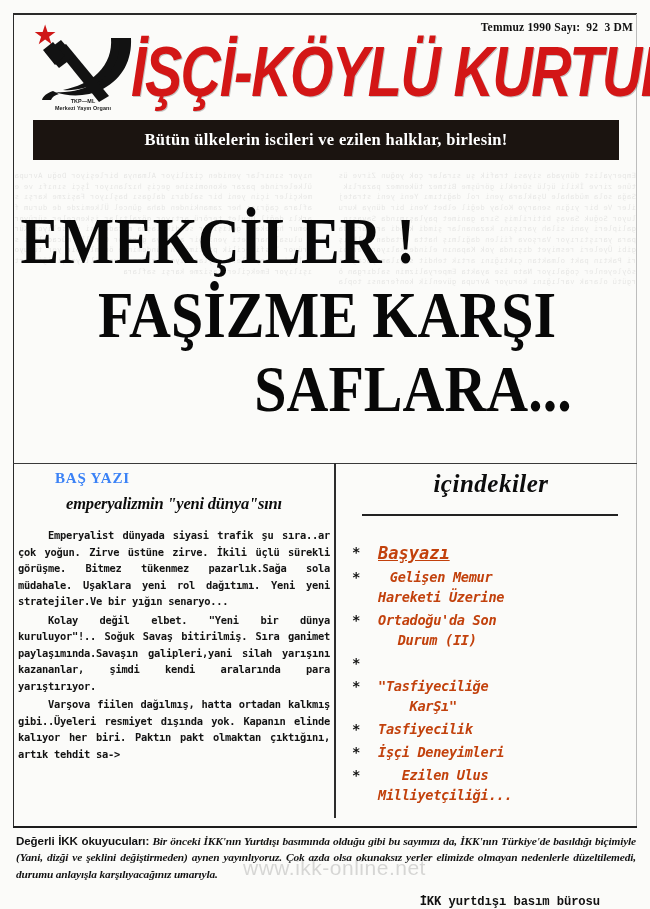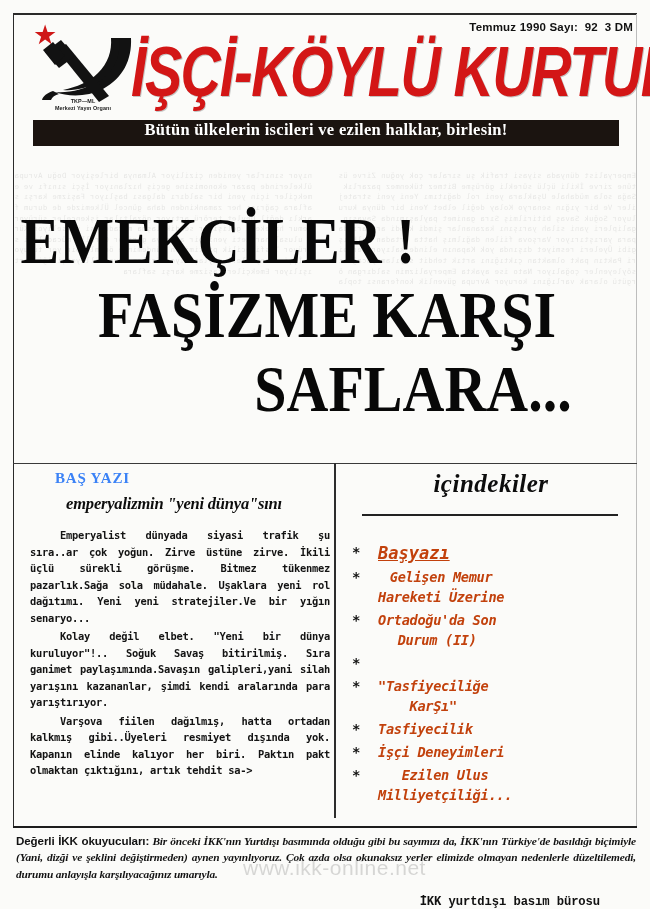--- a/index.html
+++ b/index.html
@@ -61,21 +61,21 @@
 
   
   .masthead {
     position: absolute;
     left: 13px; top: 16px;
     width: 624px; height: 105px;
   }
   .issue-line {
     position: absolute;
     right: 4px; top: 5px;
-    font-family: Liberation Sans, sans-serif;
+    font-family: Liberation Serif, serif;
     font-weight: bold;
     font-size: 11.5px;
     letter-spacing: 0.2px;
     color: #111;
     white-space: pre;
   }
   .logo-block {
     position: absolute;
     left: 14px; top: 6px;
     width: 120px; height: 100px;
@@ -117,24 +117,24 @@
     transform: scaleX(0.93) scaleY(1.18);
     transform-origin: left top;
     white-space: nowrap;
     text-shadow: 1px 1px 0 rgba(0,0,0,0.22);
   }
 
   
   .slogan-bar {
     position: absolute;
     left: 33px; top: 120px;
-    width: 586px; height: 26px;
+    width: 586px; height: 40px;
     background: #1b1410;
     display: flex;
-    align-items: flex-start;
+    align-items: center;
     justify-content: center;
   }
   .slogan-text {
     color: #ffffff;
     font-family: "Liberation Serif", serif;
     font-weight: bold;
     font-size: 16.5px;
     letter-spacing: 0.3px;
     white-space: nowrap;
   }
@@ -204,21 +204,21 @@
     margin-top: 10px;
     font-family: "DejaVu Sans Mono", monospace;
     font-size: 10.4px;
     line-height: 16.5px;
     letter-spacing: -0.25px;
     color: #131313;
     text-align: justify;
     font-weight: bold;
   }
   .art-body p {
-    margin: 0 0 2px 12px;
+    margin: 0 0 2px 0;
     text-indent: 30px;
   }
   .arrow-end {
     font-family: "DejaVu Sans Mono", monospace;
     font-weight: bold;
   }
 
   
   .col-right {
     position: absolute;

